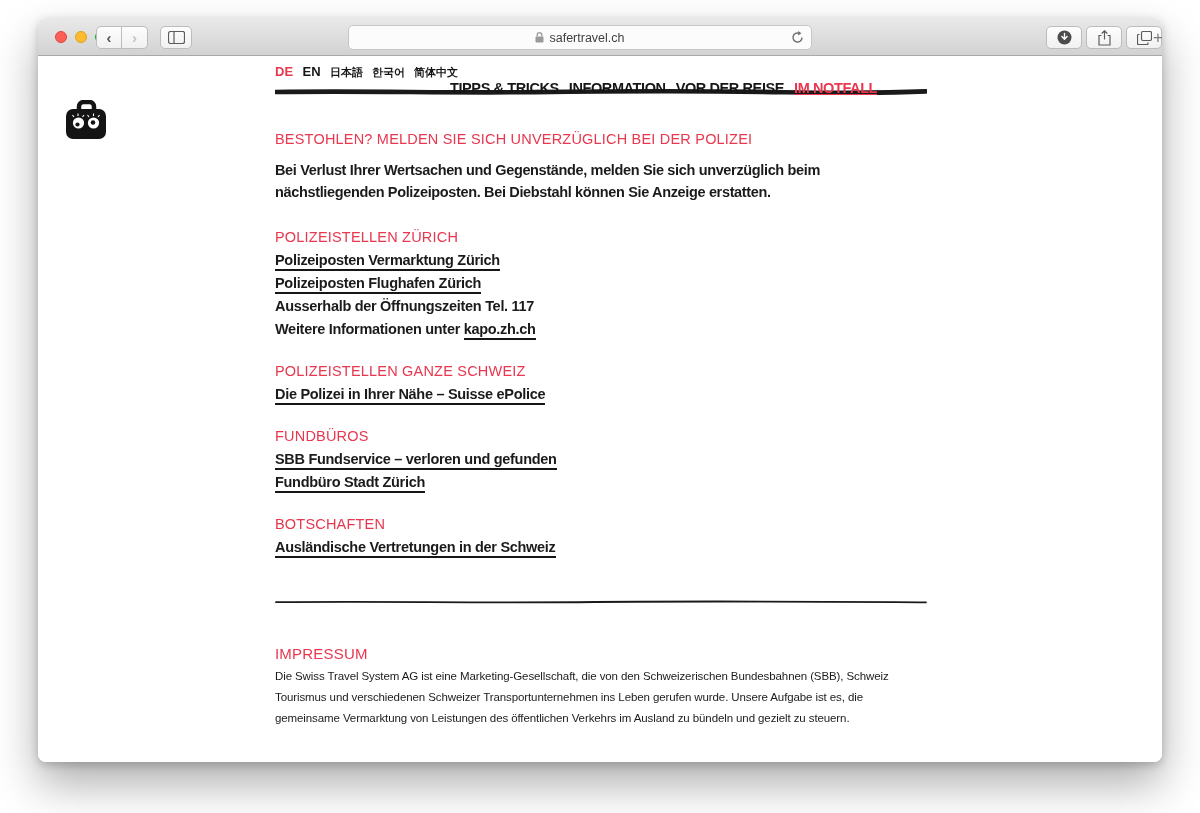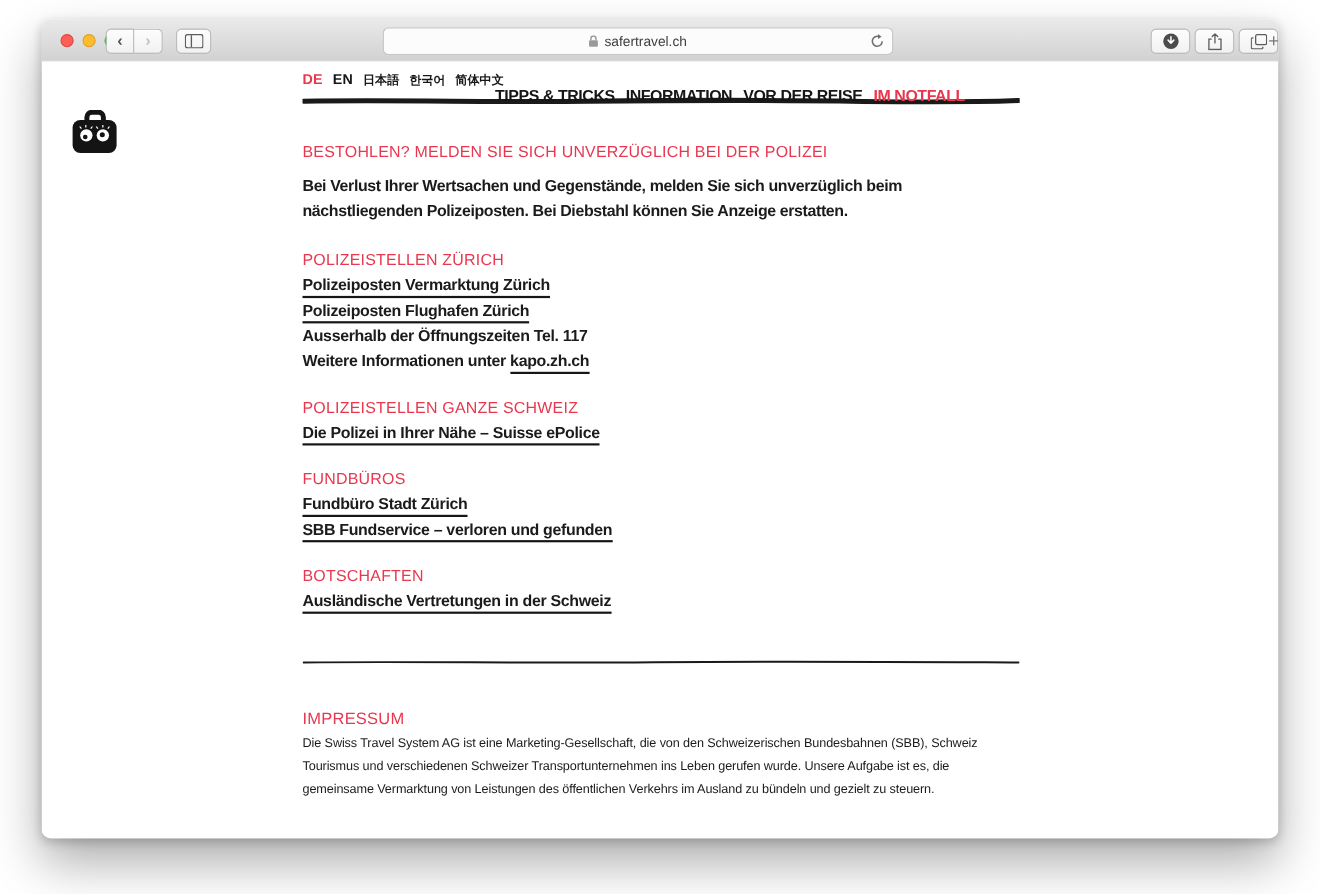--- a/index.html
+++ b/index.html
@@ -48,21 +48,21 @@
 
   .logo { position:absolute; left:26px; top:44px; }
 
   .navrow { position:relative; height:18px; }
   .langs { display:flex; align-items:baseline; gap:9px; font-weight:bold; }
   .lang-de { font-size:13px; color:#e8374f; letter-spacing:.2px; }
   .lang-en { font-size:13px; color:#161616; letter-spacing:.2px; }
   .lang-cjk { font-size:11px; color:#161616; }
   .mainnav { position:absolute; left:175px; top:16px; display:flex; gap:10px;
     font-size:14.5px; font-weight:800; letter-spacing:-0.4px; color:#161616; }
-  .mainnav .active { color:#e8374f; }
+  .mainnav .active { color:#e8374f;text-decoration:underline; }
   .mainnav span { cursor:pointer; }
 
   .rule-thick { display:block; margin-top:6px; }
   .rule-thin  { display:block; margin-top:45px; }
 
   .h-red { color:#e8374f; font-size:14.5px; font-weight:400; letter-spacing:.2px; line-height:16px; }
   .lead-h { margin-top:36px; }
   .lead-p { margin-top:12px; width:648px; font-size:14.5px; font-weight:bold; color:#1b1b1b;
     line-height:22px; letter-spacing:-0.35px; }
 
@@ -201,22 +201,22 @@
       <div class="row"><span>Weitere Informationen unter </span><a class="lnk">kapo.zh.ch</a></div>
     </div>
 
     <div class="section">
       <div class="h-red">POLIZEISTELLEN GANZE SCHWEIZ</div>
       <div class="row"><a class="lnk">Die Polizei in Ihrer Nähe – Suisse ePolice</a></div>
     </div>
 
     <div class="section">
       <div class="h-red">FUNDBÜROS</div>
+      <div class="row"><a class="lnk">SBB Fundservice – verloren und gefunden</a></div>
       <div class="row"><a class="lnk">Fundbüro Stadt Zürich</a></div>
-      <div class="row"><a class="lnk">SBB Fundservice – verloren und gefunden</a></div>
     </div>
 
     <div class="section">
       <div class="h-red">BOTSCHAFTEN</div>
       <div class="row"><a class="lnk">Ausländische Vertretungen in der Schweiz</a></div>
     </div>
 
     <span class="rule-thin">
       <svg width="652" height="4" viewBox="0 0 652 4">
         <path d="M1 2.2 C 110 1.2, 200 3.1, 320 2 S 500 1.4, 651 2.3" fill="none" stroke="#1a1a1a" stroke-width="1.8" stroke-linecap="round"></path>

